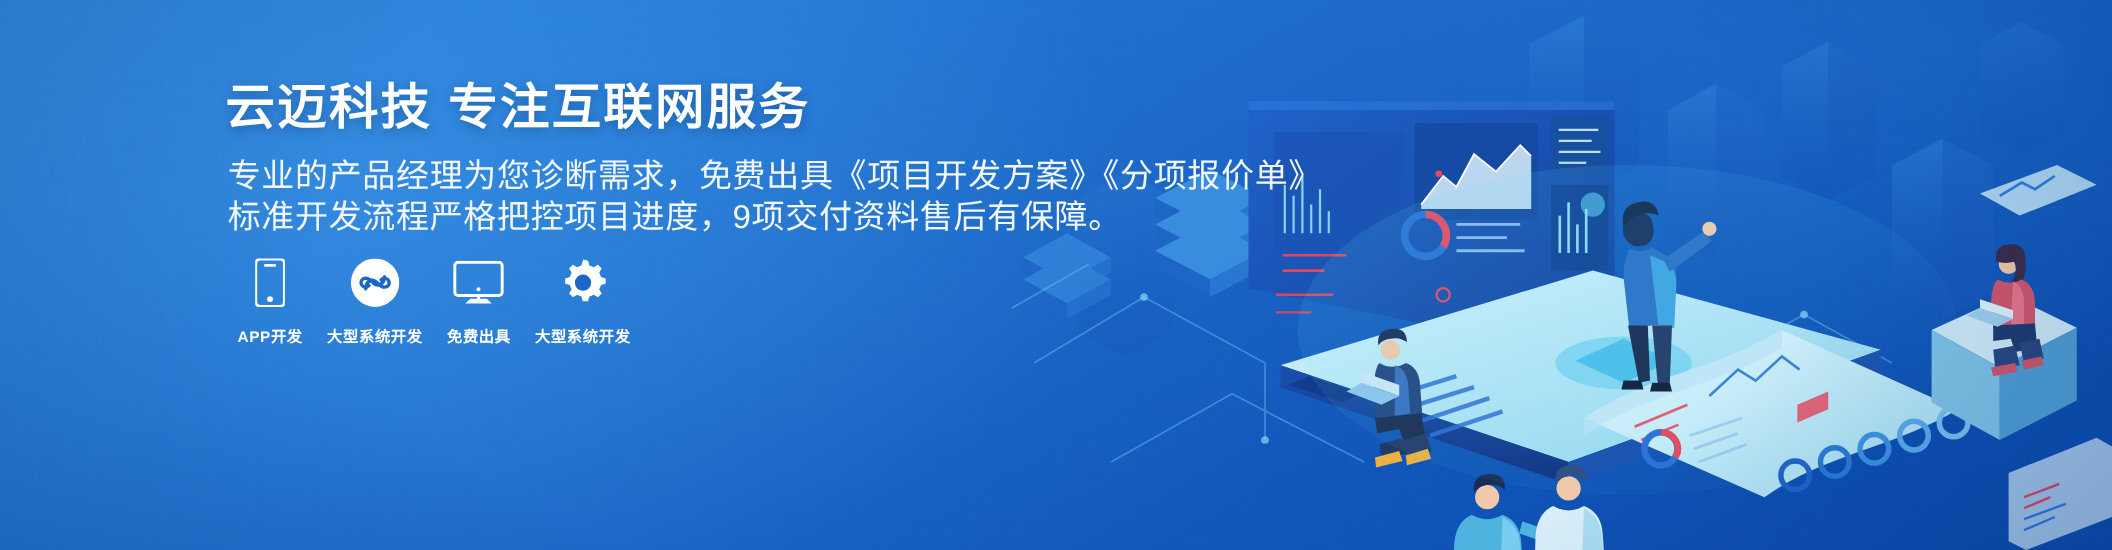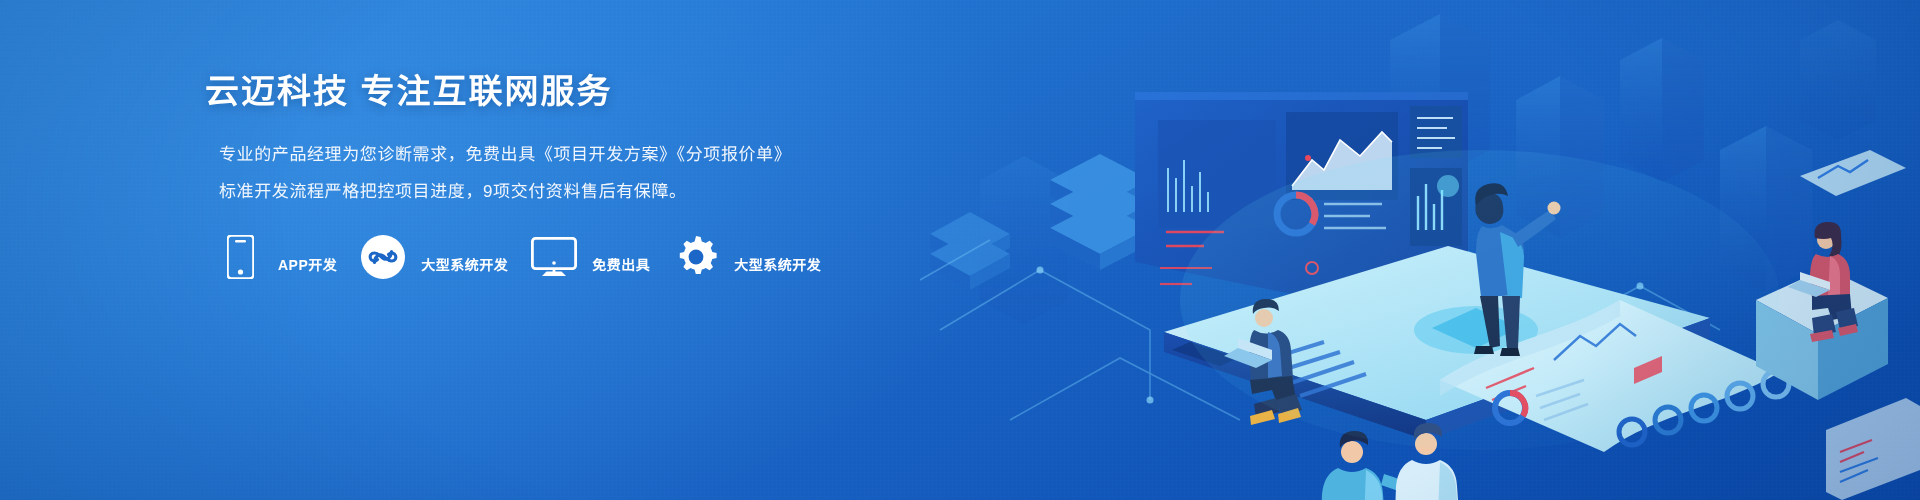--- a/index.html
+++ b/index.html
@@ -25,40 +25,40 @@
   }
   .vignette{
     position:absolute; inset:0; pointer-events:none;
     background:radial-gradient(ellipse 1500px 780px at 50% 42%, rgba(255,255,255,0) 45%, rgba(4,47,108,0.38) 100%);
   }
 
   
   .copy { position:absolute; left:205px; top:0; width:700px; height:500px; }
   .headline{
     position:absolute; top:72px; left:0;
-    font-size:34px; font-weight:bold; color:#ffffff;
+    font-size:45px; font-weight:bold; color:#ffffff;
     letter-spacing:2px; line-height:1.15; white-space:nowrap;
     text-shadow:0 2px 10px rgba(3,40,95,0.35);
   }
   .subline{
-    position:absolute; left:14px;
-    font-size:17px; color:#f2f7fd; letter-spacing:.6px;
+    position:absolute; left:2px;
+    font-size:30px; color:#f2f7fd; letter-spacing:.6px;
     line-height:1.0; white-space:nowrap; font-weight:400;
   }
   .subline.l1{ top:146px; }
   .subline.l2{ top:183px; }
 
   
   .services{
     position:absolute; left:0; top:232px;
     display:flex; align-items:flex-end; gap:0;
   }
   .service{
-    display:flex; align-items:center;
-    width:auto; padding:0 11px;gap:14px;
+    display:flex; flex-direction:column; align-items:center;
+    width:auto; padding:0 11px;
   }
   .svc-ico{
     width:48px; height:50px; display:flex; align-items:center; justify-content:center;
     margin-bottom:13px;
   }
   .svc-ico svg{ display:block; fill:#ffffff; }
   .svc-label{
     font-size:14px; color:#ffffff; font-weight:bold; letter-spacing:.5px;
     white-space:nowrap;
   }

